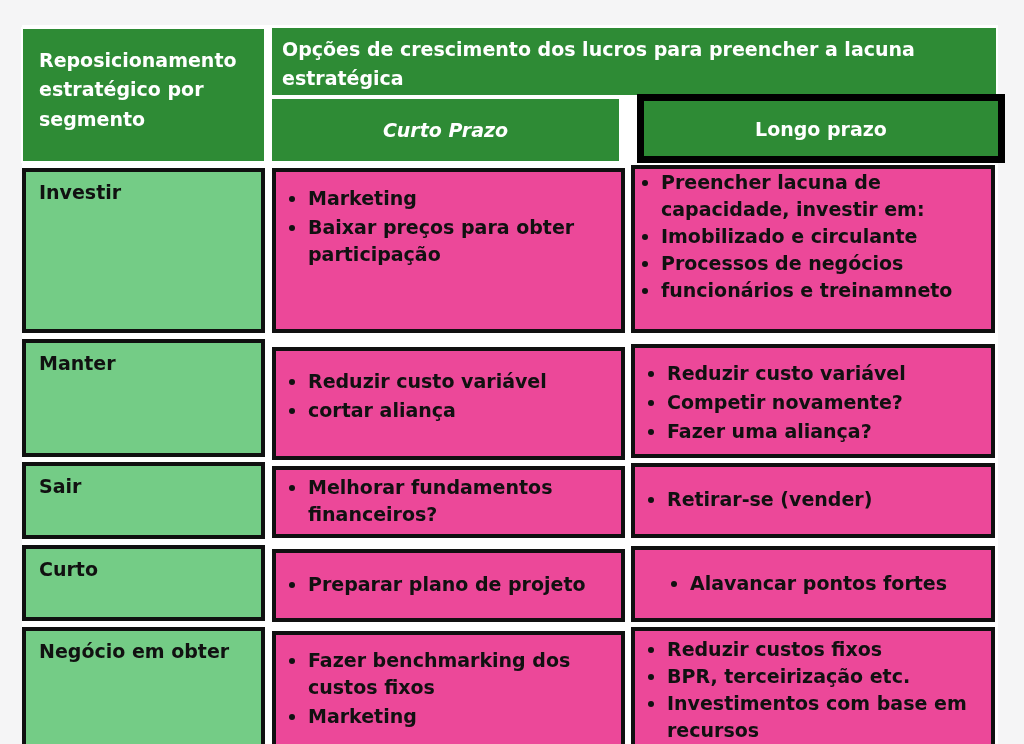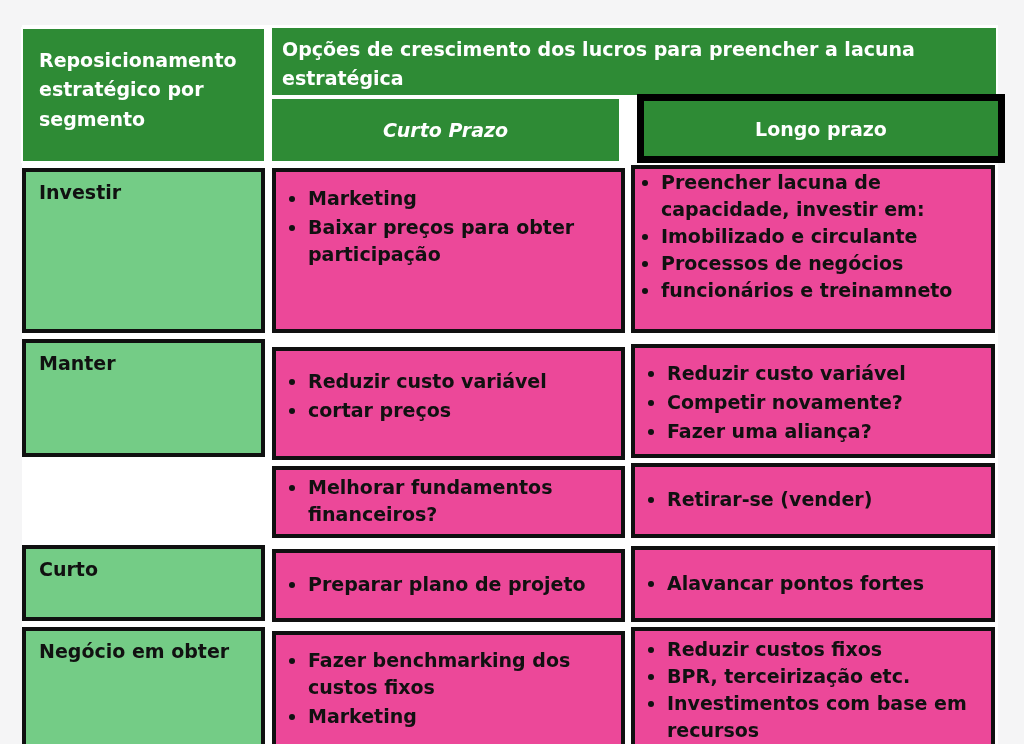--- a/index.html
+++ b/index.html
@@ -78,21 +78,21 @@
   .r2.label-cell{top:339px;height:118px;}
   .r2.c1{left:272px;top:347px;width:353px;height:113px;padding-top:17px;}
   .r2.c2{left:631px;top:344px;width:364px;height:114px;padding-top:12px;}
 
   .r3.label-cell{top:462px;height:77px;}
   .r3.c1{left:272px;top:466px;width:353px;height:72px;}
   .r3.c2{left:631px;top:463px;width:364px;height:75px;}
 
   .r4.label-cell{top:545px;height:76px;}
   .r4.c1{left:272px;top:549px;width:353px;height:73px;}
-  .r4.c2{left:631px;top:546px;width:364px;height:76px;}
+  .r4.c2{left:631px;top:546px;width:364px;height:76px;padding-left:23px;}
 
   .r5.label-cell{top:627px;height:125px;}
   .r5.c1{left:272px;top:631px;width:353px;height:122px;padding-top:12px;}
   .r5.c2{left:631px;top:627px;width:364px;height:126px;padding-top:5px;}
   .r5.c2 li{margin-bottom:0;}
 </style>
 </head>
 <body>
 
 <div class="canvas">
@@ -128,31 +128,34 @@
         <li>funcionários e treinamneto</li>
       </ul>
   </div>
 
   <div class="cell label-cell r2">
     <span>Manter</span>
   </div>
   <div class="cell content-cell r2 c1">
     <ul>
         <li>Reduzir custo variável</li>
-        <li>cortar preços</li>
+        <li>cortar aliança</li>
       </ul>
   </div>
   <div class="cell content-cell r2 c2">
     <ul>
         <li>Reduzir custo variável</li>
         <li>Competir novamente?</li>
         <li>Fazer uma aliança?</li>
       </ul>
   </div>
 
+  <div class="cell label-cell r3">
+    <span>Sair</span>
+  </div>
   <div class="cell content-cell v-center r3 c1">
     <ul>
         <li>Melhorar fundamentos financeiros?</li>
       </ul>
   </div>
   <div class="cell content-cell v-center r3 c2">
     <ul>
         <li>Retirar-se (vender)</li>
       </ul>
   </div>

